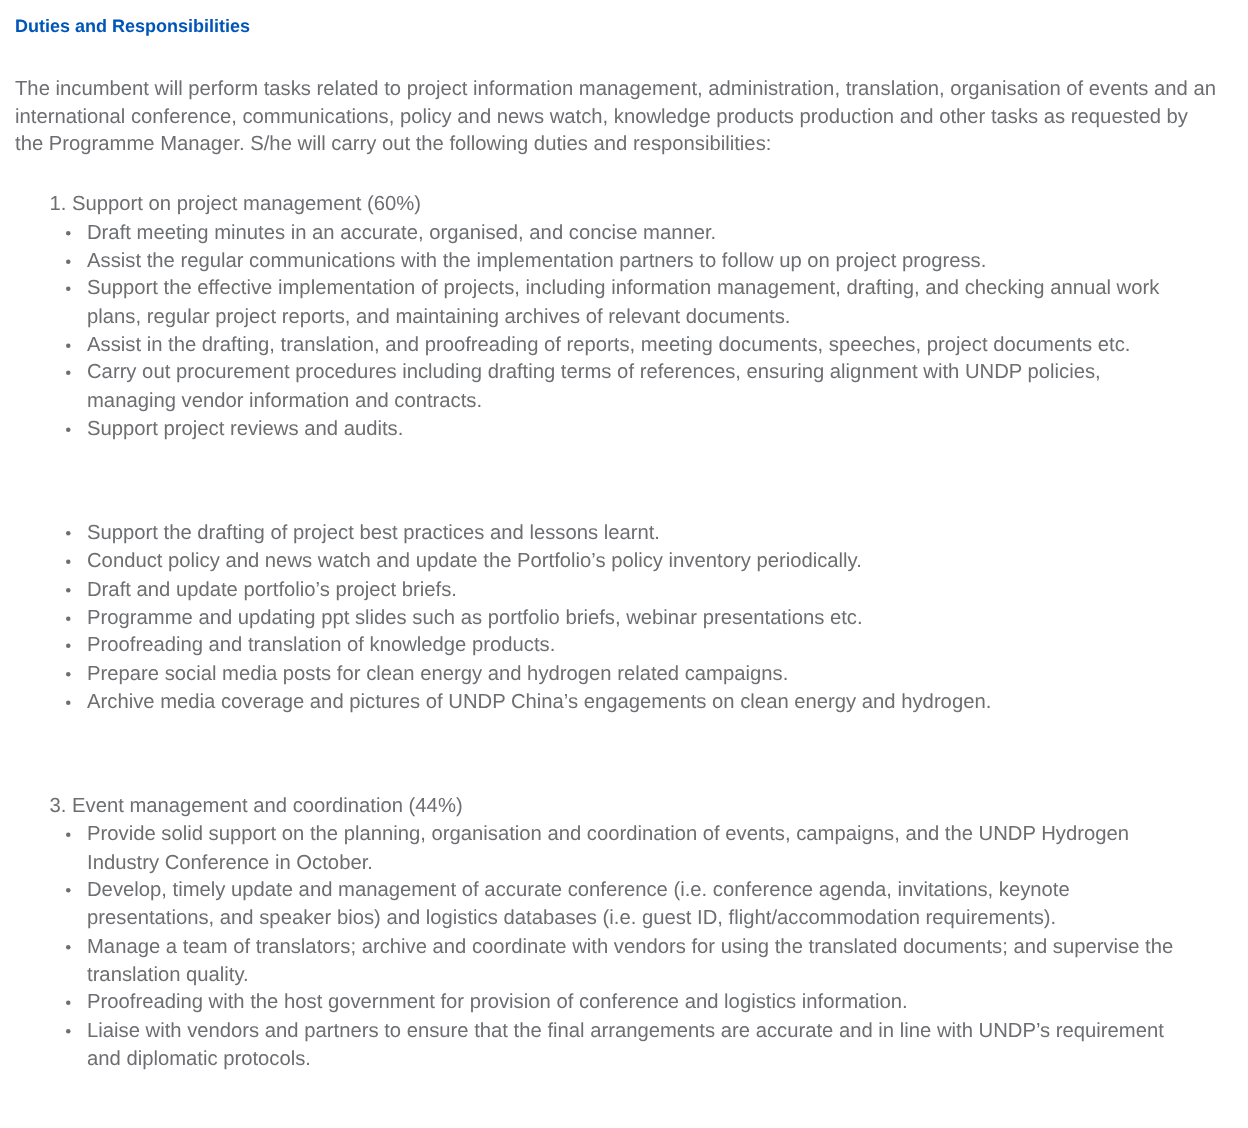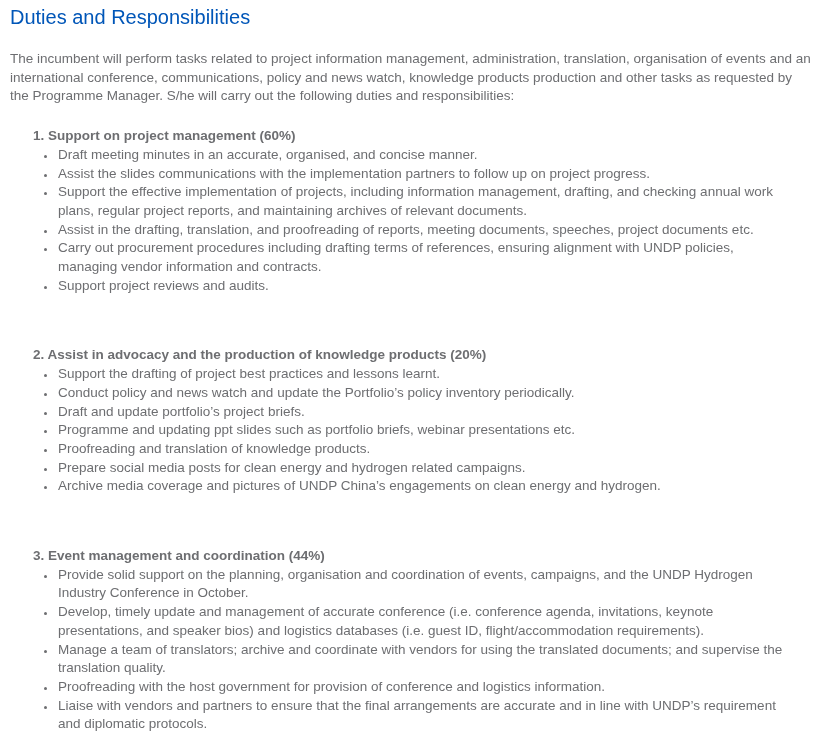--- a/index.html
+++ b/index.html
@@ -17,43 +17,43 @@
     height: 752px;
     overflow: hidden;
     font-family: "Liberation Sans", sans-serif;
     color: var(--body-color);
   }
   .doc {
     padding: 8px 20px 0 10px;
   }
   .doc-title {
     margin: 0 0 23px 0;
-    font-size: 20px;
-    font-weight: normal;
+    font-size: 12px;
+    font-weight: bold;
     color: var(--heading-color);
     line-height: 19px;
   }
   .intro {
     margin: 0 0 21px 0;
     font-size: 13.5px;
     line-height: 18.7px;
   }
   .intro .lead {
     font-weight: normal;
   }
   .section {
     margin: 0 0 0 23px;
     padding-bottom: 51px;
     font-size: 13.5px;
     line-height: 18.7px;
   }
   .section:last-child { padding-bottom: 0; }
   .section-heading {
     margin: 0;
-    font-weight: bold;
+    font-weight: normal;
     font-size: 13.5px;
     line-height: 18.7px;
   }
   .bullet-list {
     margin: 0;
     padding: 0 0 0 24px;
     list-style: disc;
   }
   .bullet-list li {
     padding-left: 1px;
@@ -70,30 +70,29 @@
 <div class="doc">
   <h1 class="doc-title">Duties and Responsibilities</h1>
 
   <p class="intro"><span class="lead">The incumbent will perform tasks related to</span><span> project information management, administration, translation, organisation of events and an international conference, communications, policy and news watch, knowledge products production and other tasks as requested by the Programme Manager. S/he will carry out the following duties and responsibilities:</span></p>
 
   <div>
   <div class="section">
     <p class="section-heading">1. Support on project management (60%)</p>
     <ul class="bullet-list">
           <li>Draft meeting minutes in an accurate, organised, and concise manner.</li>
-          <li>Assist the slides communications with the implementation partners to follow up on project progress.</li>
+          <li>Assist the regular communications with the implementation partners to follow up on project progress.</li>
           <li>Support the effective implementation of projects, including information management, drafting, and checking annual work plans, regular project reports, and maintaining archives of relevant documents.</li>
           <li>Assist in the drafting, translation, and proofreading of reports, meeting documents, speeches, project documents etc.</li>
           <li>Carry out procurement procedures including drafting terms of references, ensuring alignment with UNDP policies, managing vendor information and contracts.</li>
           <li>Support project reviews and audits.</li>
         </ul>
   </div>
 
   <div class="section">
-    <p class="section-heading">2. Assist in advocacy and the production of knowledge products (20%)</p>
     <ul class="bullet-list">
           <li>Support the drafting of project best practices and lessons learnt.</li>
           <li>Conduct policy and news watch and update the Portfolio’s policy inventory periodically.</li>
           <li>Draft and update portfolio’s project briefs.</li>
           <li>Programme and updating ppt slides such as portfolio briefs, webinar presentations etc.</li>
           <li>Proofreading and translation of knowledge products.</li>
           <li>Prepare social media posts for clean energy and hydrogen related campaigns.</li>
           <li>Archive media coverage and pictures of UNDP China’s engagements on clean energy and hydrogen.</li>
         </ul>
   </div>

